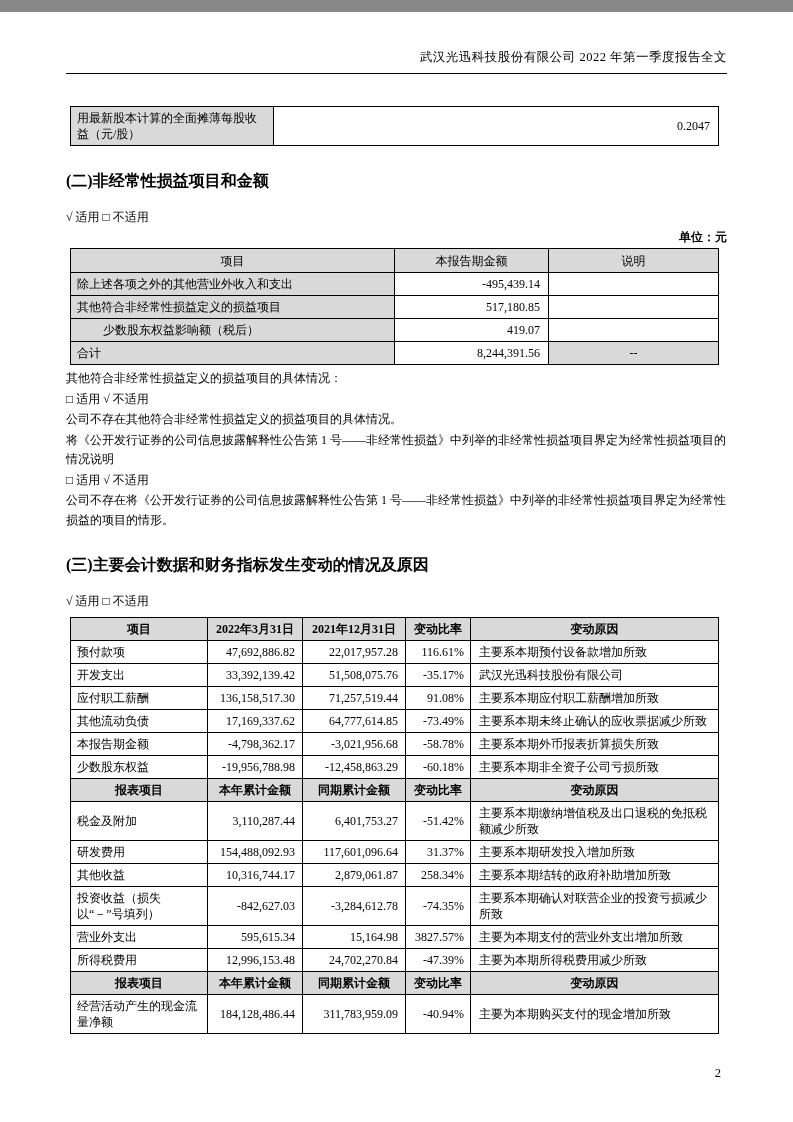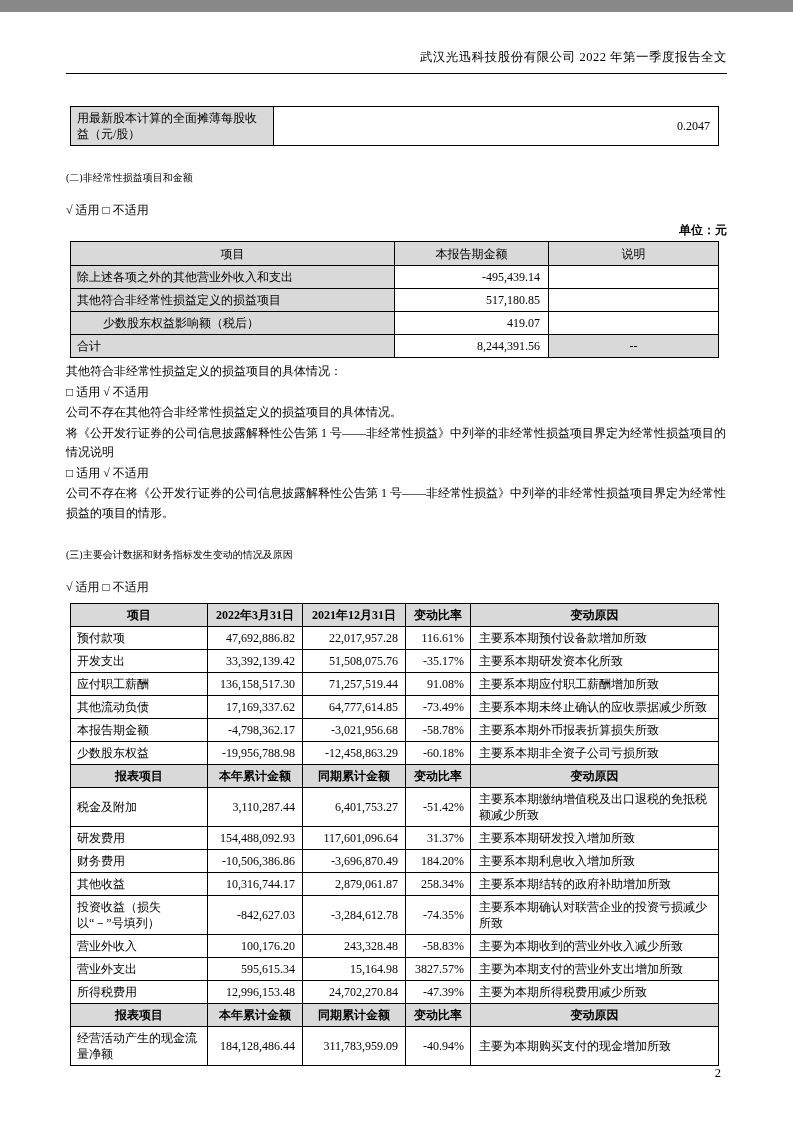--- a/index.html
+++ b/index.html
@@ -36,22 +36,22 @@
     word-break:break-all;
   }
   .shade{background:var(--shade,#d9d9d9);}
   
   .strip{margin-top:32px;}
   .strip td.label{background:var(--shade,#d9d9d9);height:19px;}
   .strip td.value{text-align:right;padding-right:8px;}
   
   .heading{
     margin:25px 66px 0 66px;
-    font-weight:normal;
-    font-size:10px;
+    font-weight:bold;
+    font-size:16px;
   }
   .applicability{margin:17px 66px 0 66px;}
   .unit{margin:3px 66px 2px 66px;text-align:right;font-weight:bold;}
   
   .t2 thead th{
     background:var(--shade,#d9d9d9);
     font-weight:normal;text-align:center;height:17px;
   }
   .t2 td.item{background:var(--shade,#d9d9d9);text-align:left;}
   .t2 td.item.indent{padding-left:32px;}
@@ -178,21 +178,21 @@
           <td class="c-num">47,692,886.82</td>
           <td class="c-num">22,017,957.28</td>
           <td class="c-pct">116.61%</td>
           <td class="c-reason">主要系本期预付设备款增加所致</td>
         </tr>
         <tr>
           <td class="c-item">开发支出</td>
           <td class="c-num">33,392,139.42</td>
           <td class="c-num">51,508,075.76</td>
           <td class="c-pct">-35.17%</td>
-          <td class="c-reason">主要系本期研发资本化所致</td>
+          <td class="c-reason">武汉光迅科技股份有限公司</td>
         </tr>
         <tr>
           <td class="c-item">应付职工薪酬</td>
           <td class="c-num">136,158,517.30</td>
           <td class="c-num">71,257,519.44</td>
           <td class="c-pct">91.08%</td>
           <td class="c-reason">主要系本期应付职工薪酬增加所致</td>
         </tr>
         <tr>
           <td class="c-item">其他流动负债</td>
@@ -230,48 +230,34 @@
           <td class="c-reason">主要系本期缴纳增值税及出口退税的免抵税额减少所致</td>
         </tr>
         <tr>
           <td class="c-item">研发费用</td>
           <td class="c-num">154,488,092.93</td>
           <td class="c-num">117,601,096.64</td>
           <td class="c-pct">31.37%</td>
           <td class="c-reason">主要系本期研发投入增加所致</td>
         </tr>
         <tr>
-          <td class="c-item">财务费用</td>
-          <td class="c-num">-10,506,386.86</td>
-          <td class="c-num">-3,696,870.49</td>
-          <td class="c-pct">184.20%</td>
-          <td class="c-reason">主要系本期利息收入增加所致</td>
-        </tr>
-        <tr>
           <td class="c-item">其他收益</td>
           <td class="c-num">10,316,744.17</td>
           <td class="c-num">2,879,061.87</td>
           <td class="c-pct">258.34%</td>
           <td class="c-reason">主要系本期结转的政府补助增加所致</td>
         </tr>
         <tr>
           <td class="c-item">投资收益（损失以“－”号填列）</td>
           <td class="c-num">-842,627.03</td>
           <td class="c-num">-3,284,612.78</td>
           <td class="c-pct">-74.35%</td>
           <td class="c-reason">主要系本期确认对联营企业的投资亏损减少所致</td>
         </tr>
         <tr>
-          <td class="c-item">营业外收入</td>
-          <td class="c-num">100,176.20</td>
-          <td class="c-num">243,328.48</td>
-          <td class="c-pct">-58.83%</td>
-          <td class="c-reason">主要为本期收到的营业外收入减少所致</td>
-        </tr>
-        <tr>
           <td class="c-item">营业外支出</td>
           <td class="c-num">595,615.34</td>
           <td class="c-num">15,164.98</td>
           <td class="c-pct">3827.57%</td>
           <td class="c-reason">主要为本期支付的营业外支出增加所致</td>
         </tr>
         <tr>
           <td class="c-item">所得税费用</td>
           <td class="c-num">12,996,153.48</td>
           <td class="c-num">24,702,270.84</td>

